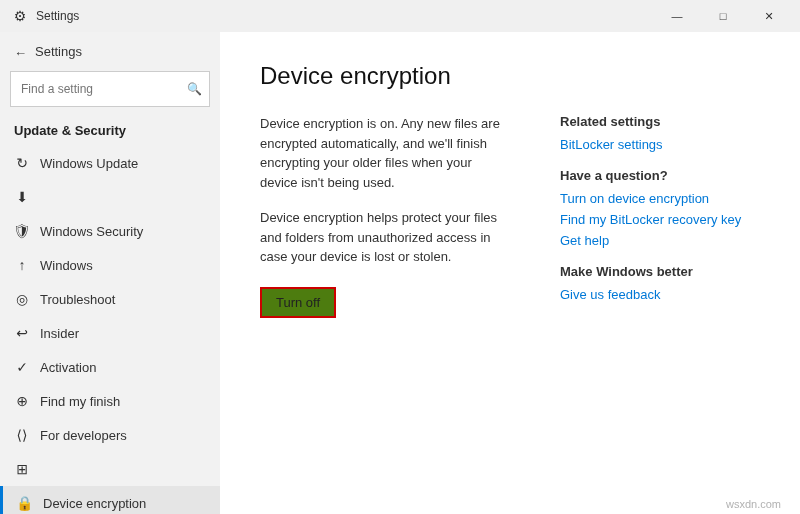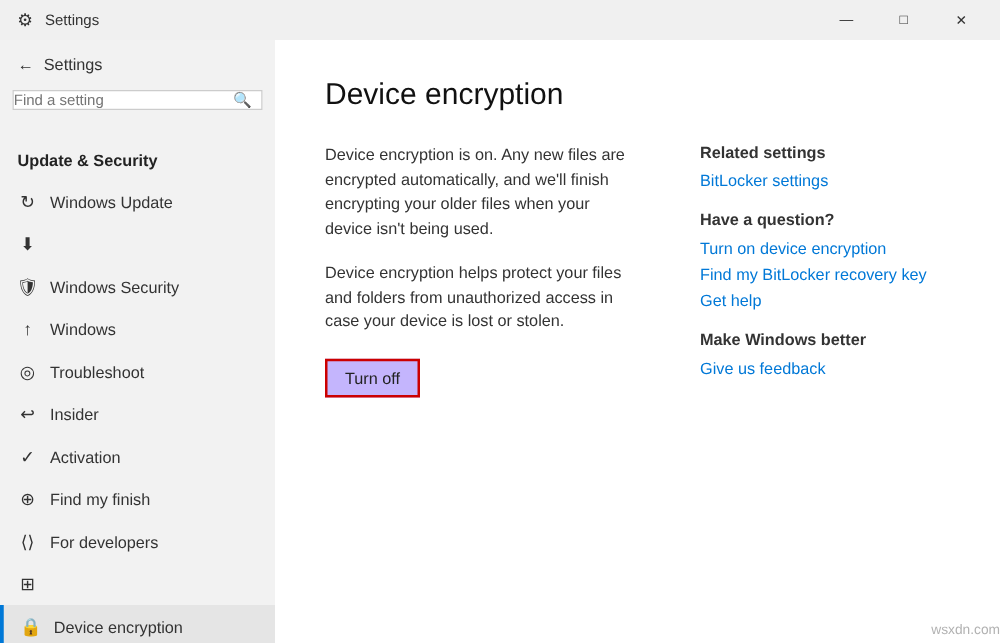--- a/index.html
+++ b/index.html
@@ -82,43 +82,42 @@
       color: #333;
       gap: 8px;
     }
 
     .sidebar-search {
       margin: 0 10px 12px 10px;
       position: relative;
     }
     .sidebar-search input {
       width: 100%;
-      height: 16px;
+      height: 36px;
       border: 1px solid #ccc;
       background: #fff;
-      padding: 0 30px 0 0;
+      padding: 0 30px 0 10px;
       font-size: 12px;
       color: #555;
       outline: none;
     }
     .sidebar-search-icon {
       position: absolute;
       right: 8px;
       top: 50%;
       transform: translateY(-50%);
       font-size: 12px;
       color: #666;
     }
 
     .sidebar-section-title {
       font-size: 13px;
       font-weight: 600;
       color: #222;
       padding: 4px 14px 8px 14px;
-      margin-top: 16px;
     }
 
     .sidebar-item {
       display: flex;
       align-items: center;
       padding: 9px 14px;
       cursor: pointer;
       font-size: 13px;
       color: #333;
       gap: 10px;
@@ -169,21 +168,21 @@
       color: #333;
       line-height: 1.5;
       margin-bottom: 16px;
     }
 
     .turn-off-btn {
       display: inline-block;
       padding: 6px 14px;
       font-size: 13px;
       border: 2px solid #cc0000;
-      background: #c4b5fd;
+      background: #4d7c0f;
       color: #222;
       cursor: pointer;
       margin-top: 4px;
     }
 
     
     .content-right {
       width: 200px;
       flex-shrink: 0;
     }
@@ -204,21 +203,21 @@
       color: #0078d7;
       text-decoration: none;
       cursor: pointer;
       margin-bottom: 6px;
     }
 
     
     .watermark {
       position: fixed;
       bottom: 4px;
-      right: 0;
+      right: 19px;
       font-size: 11px;
       color: rgba(100,100,100,0.5);
       z-index: 999;
       text-align: right;
     }
   </style>
 </head>
 <body>
 
 <div class="title-bar">

